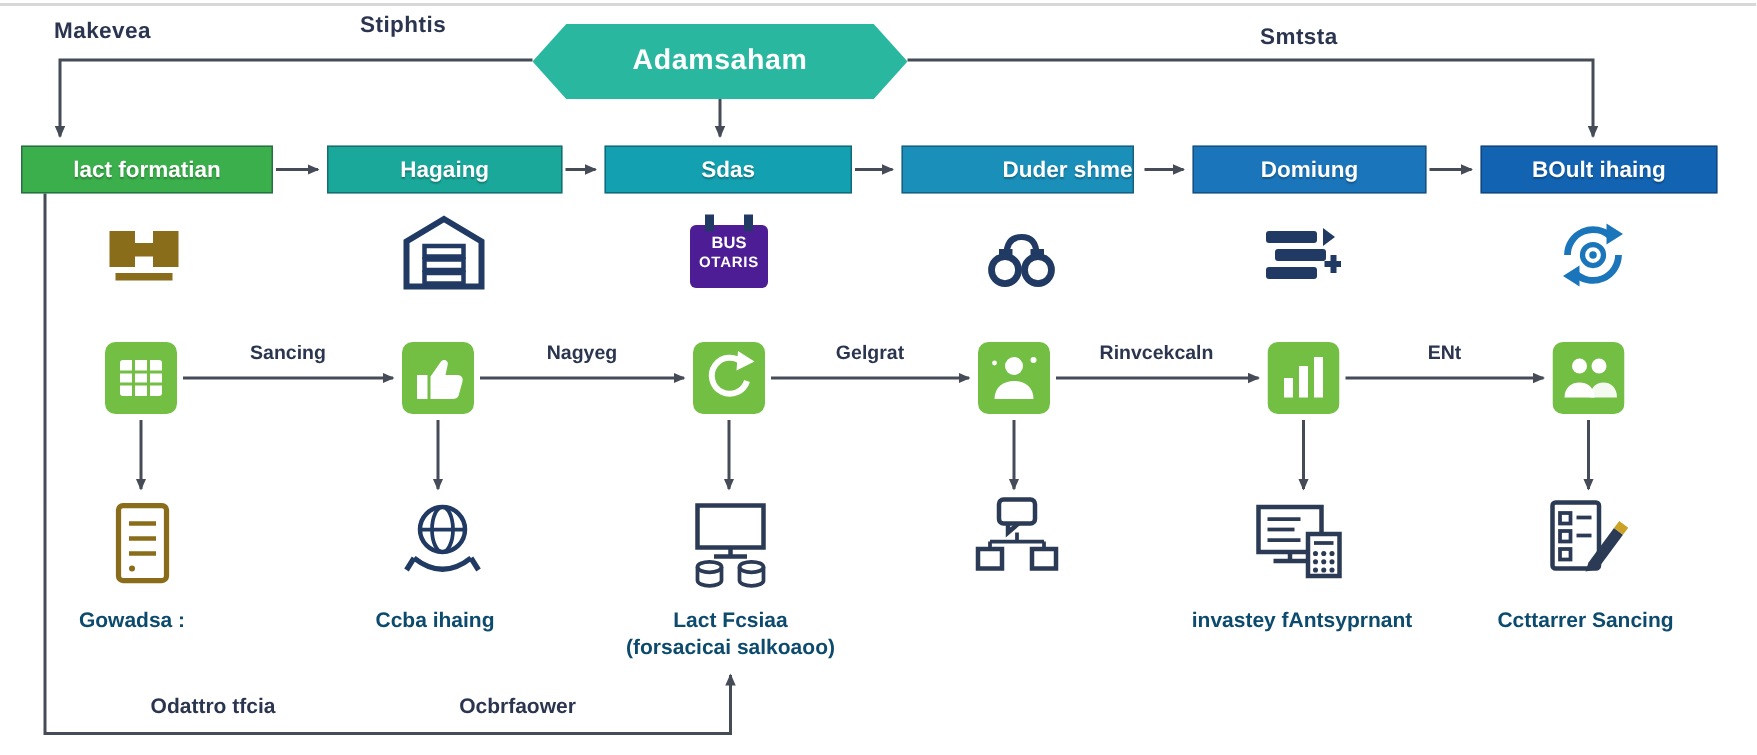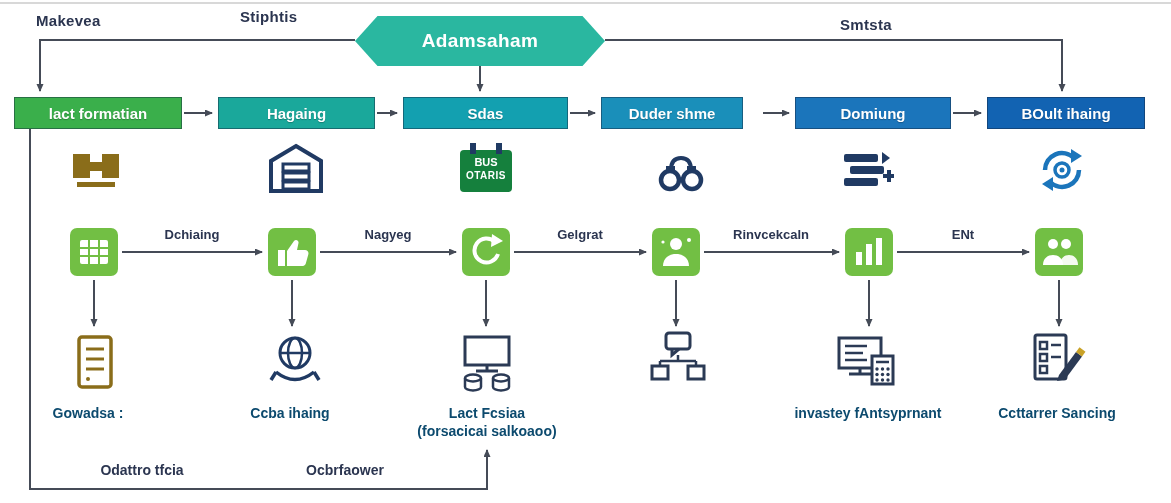--- a/index.html
+++ b/index.html
@@ -21,26 +21,26 @@
     color:#fff; font-weight:bold; font-size:19px; letter-spacing:.4px;
   }
   .stage {
     position:absolute; top:97px; height:32px;
     display:flex; align-items:center; justify-content:center;
     color:#fff; font-weight:bold; font-size:15px;
     border:1px solid rgba(20,35,60,.45); text-shadow:0 1px 1px rgba(0,0,0,.25);
     white-space:nowrap;
   }
   #stage1{left:14px;width:168px;} #stage2{left:218px;width:157px;}
-  #stage3{left:403px;width:165px;} #stage4{left:601px;width:142px;}
+  #stage3{left:403px;width:165px;} #stage4{left:601px;width:155px;justify-content:flex-end;}
   #stage5{left:795px;width:156px;} #stage6{left:987px;width:158px;}
   .icon { position:absolute; line-height:0; }
   .calendar-box {
     position:absolute; left:460px; top:150px; width:52px; height:42px;
-    background:#15803d; border-radius:4px; color:#fff; text-align:center;
+    background:#4c1d95; border-radius:4px; color:#fff; text-align:center;
     font-weight:bold; padding-top:6px;
   }
   .calendar-box .cal-tab { position:absolute; top:-7px; width:6px; height:11px; background:#203a63; }
   .calendar-box .t1 { left:10px; } .calendar-box .t2 { right:10px; }
   .cal-line1 { font-size:11px; line-height:13px; }
   .cal-line2 { font-size:10px; line-height:13px; letter-spacing:.5px; }
   .midlabel {
     position:absolute; top:227px; transform:translateX(-50%);
     font-size:13px; font-weight:bold; color:#2b3550; white-space:nowrap;
   }
@@ -219,21 +219,21 @@
   <div class="icon" style="left:1035px; top:228px;">
     <svg width="48" height="48" viewBox="0 0 48 48">
       <rect width="48" height="48" rx="7" fill="#72bf44"></rect>
       <circle cx="18" cy="16" r="5" fill="#fff"></circle>
       <circle cx="31" cy="16" r="5" fill="#fff"></circle>
       <path d="M8 37 c0 -7 5 -10 10 -10 s10 3 10 10 z" fill="#fff"></path>
       <path d="M25 37 c0 -7 4.5 -10 9 -10 s9 3 9 10 z" fill="#fff" opacity="0.92"></path>
     </svg>
   </div>
 
-  <div class="midlabel" style="left:192px;">Dchiaing</div>
+  <div class="midlabel" style="left:192px;">Sancing</div>
   <div class="midlabel" style="left:388px;">Nagyeg</div>
   <div class="midlabel" style="left:580px;">Gelgrat</div>
   <div class="midlabel" style="left:771px;">Rinvcekcaln</div>
   <div class="midlabel" style="left:963px;">ENt</div>
 
   <div class="icon" style="left:65px; top:332px;">
     <svg width="60" height="60" viewBox="0 0 60 60">
       <rect x="14" y="5" width="32" height="50" rx="3" fill="none" stroke="#8a6d1a" stroke-width="3.5"></rect>
       <line x1="21" y1="17" x2="39" y2="17" stroke="#8a6d1a" stroke-width="3"></line>
       <line x1="21" y1="27" x2="39" y2="27" stroke="#8a6d1a" stroke-width="3"></line>

